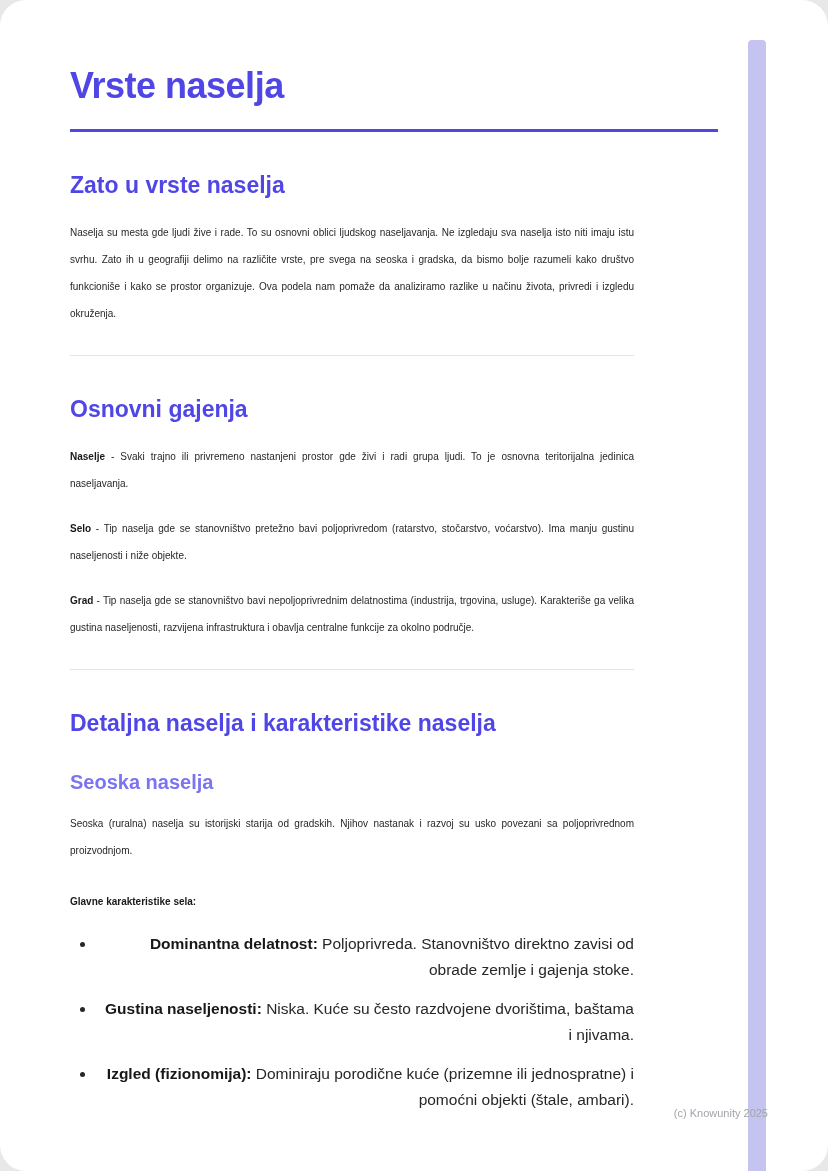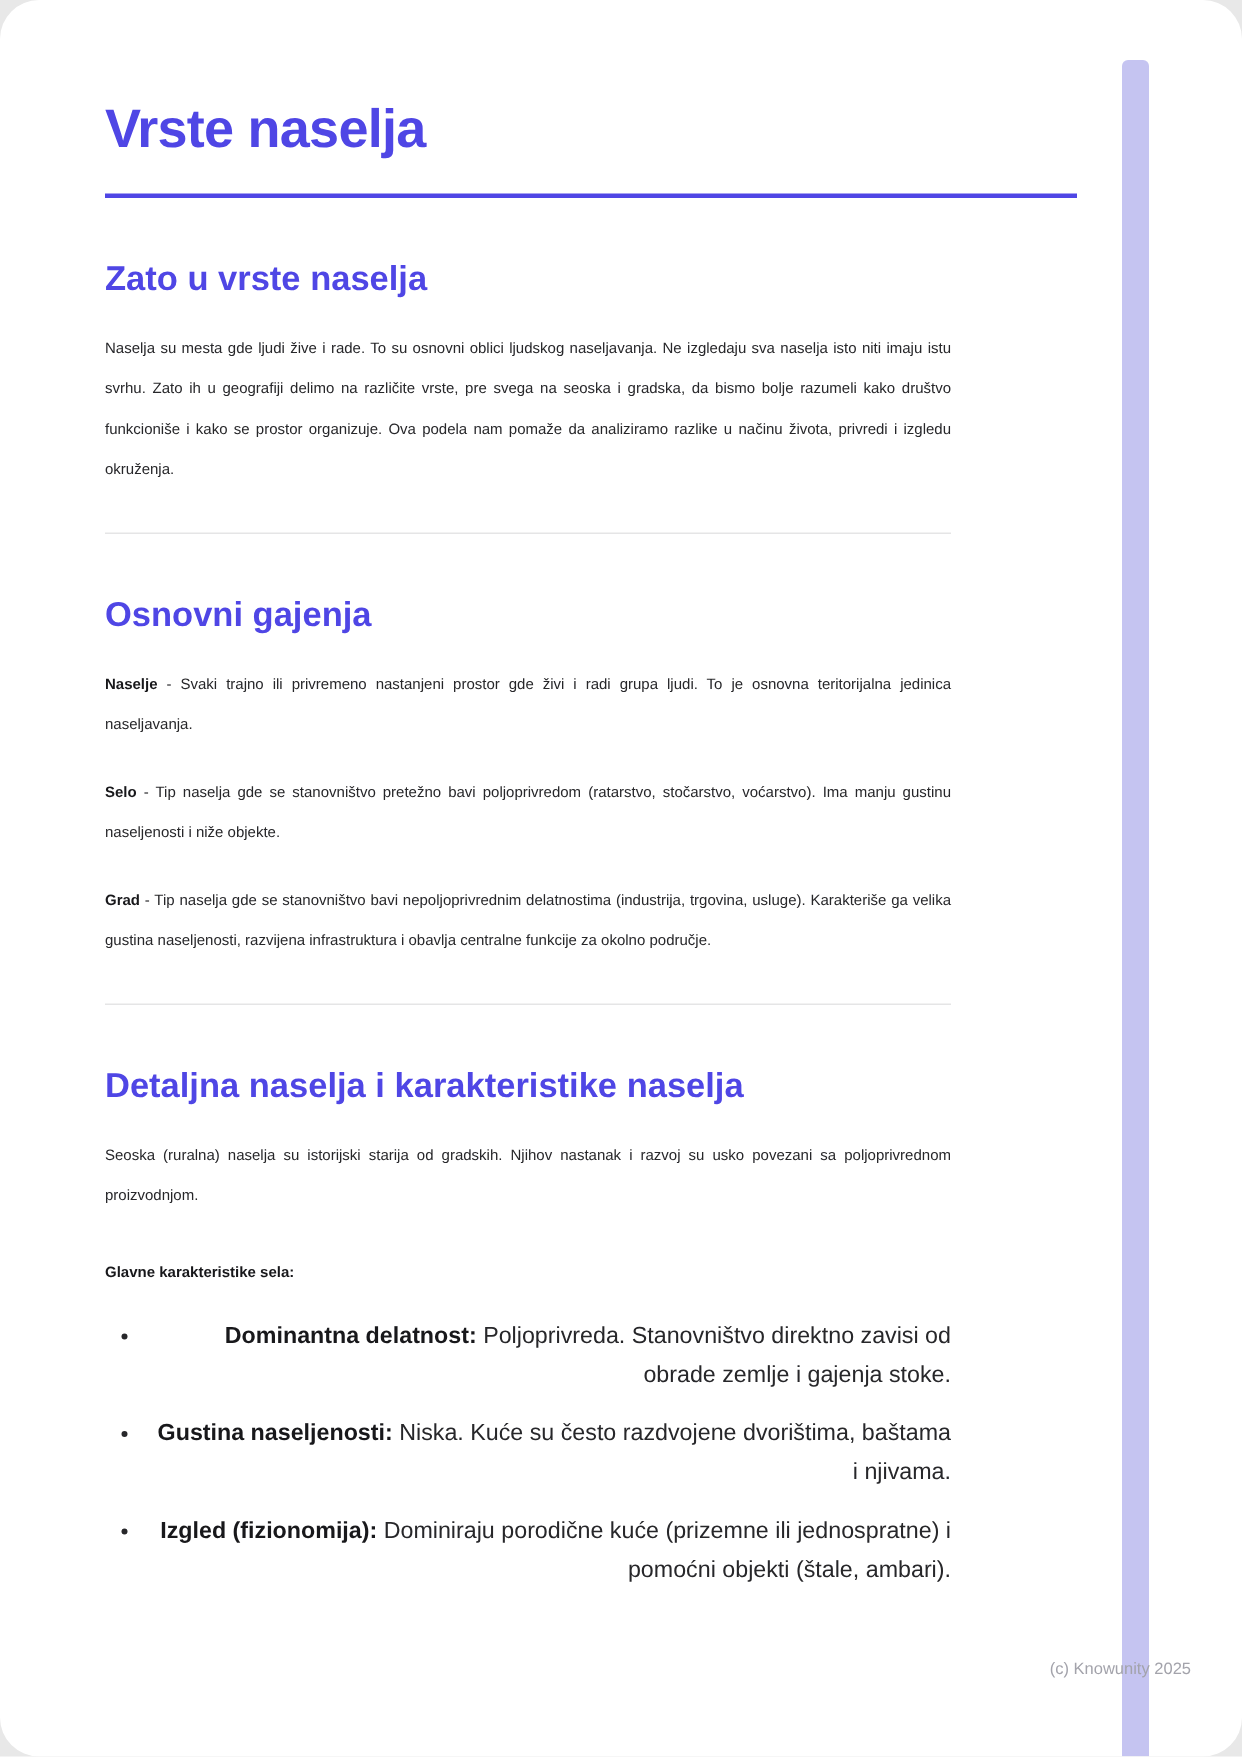--- a/index.html
+++ b/index.html
@@ -93,21 +93,21 @@
   ul.chars li {
     font-size: 15.5px;
     line-height: 26px;
     color: #27272a;
     margin-bottom: 13px;
     padding-left: 2px;
     text-align: right;
   }
   .footer {
     position: absolute;
-    right: 34px;
+    right: 60px;
     bottom: 52px;
     font-size: 11px;
     color: #a3a3ab;
     z-index: 2;
     padding-left: 44px;
   }
 </style>
 </head>
 <body>
 
@@ -129,20 +129,21 @@
     <p class="body just"><strong>Naselje</strong><span> - Svaki trajno ili privremeno nastanjeni prostor gde živi i radi grupa ljudi. To je osnovna teritorijalna jedinica naseljavanja.</span></p>
 
     <p class="body just"><strong>Selo</strong><span> - Tip naselja gde se stanovništvo pretežno bavi poljoprivredom (ratarstvo, stočarstvo, voćarstvo). Ima manju gustinu naseljenosti i niže objekte.</span></p>
 
     <p class="body just"><strong>Grad</strong><span> - Tip naselja gde se stanovništvo bavi nepoljoprivrednim delatnostima (industrija, trgovina, usluge). Karakteriše ga velika gustina naseljenosti, razvijena infrastruktura i obavlja centralne funkcije za okolno područje.</span></p>
 
     <hr class="divider">
 
     <h2>Detaljna naselja i karakteristike naselja</h2>
 
+    <h3>Seoska naselja</h3>
 
     <p class="body just">Seoska (ruralna) naselja su istorijski starija od gradskih. Njihov nastanak i razvoj su usko povezani sa poljoprivrednom proizvodnjom.</p>
 
     <p class="body list-title">Glavne karakteristike sela:</p>
 
     <ul class="chars">
       <li><strong>Dominantna delatnost:</strong><span> Poljoprivreda. Stanovništvo direktno zavisi od obrade zemlje i gajenja stoke.</span></li>
       <li><strong>Gustina naseljenosti:</strong><span> Niska. Kuće su često razdvojene dvorištima, baštama i njivama.</span></li>
       <li><strong>Izgled (fizionomija):</strong><span> Dominiraju porodične kuće (prizemne ili jednospratne) i pomoćni objekti (štale, ambari).</span></li>
     </ul>

